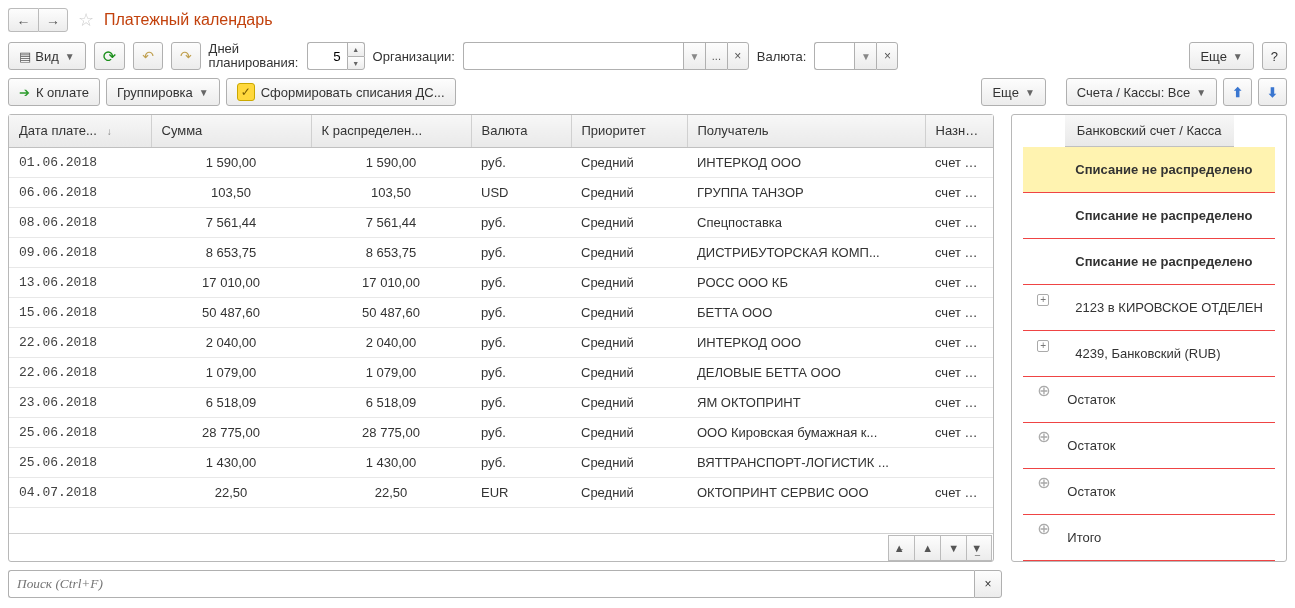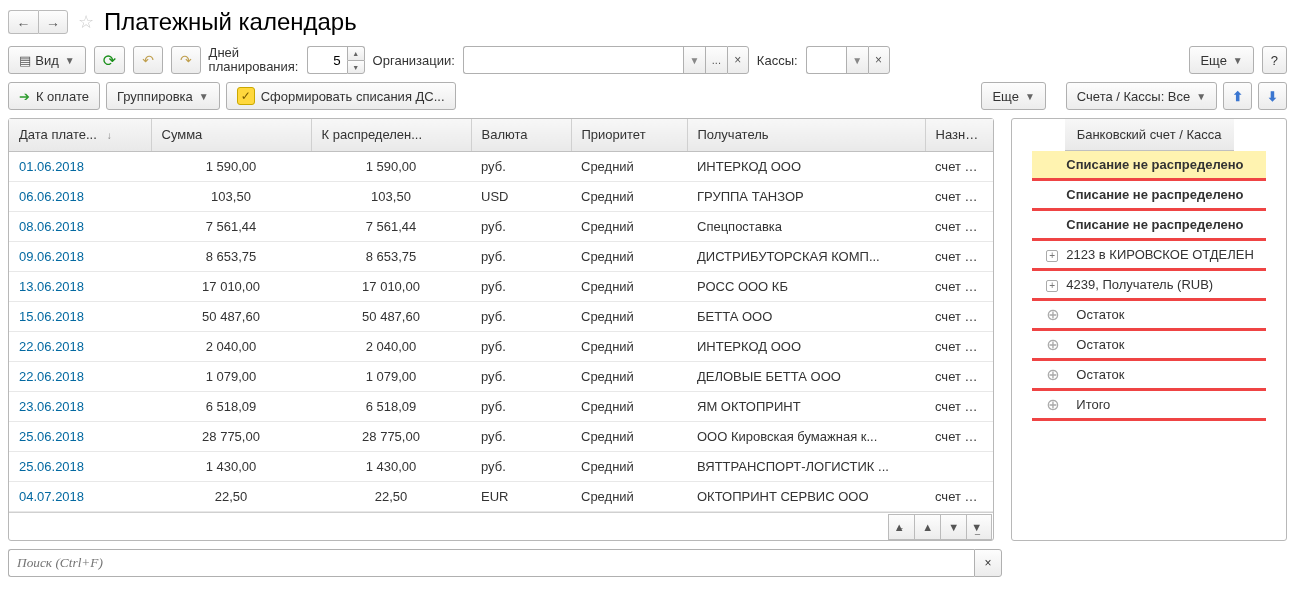--- a/index.html
+++ b/index.html
@@ -6,21 +6,21 @@
   body { font-family: Arial, sans-serif; font-size: 13px; color: #333; background: #fff; width: 1295px; height: 608px; overflow: hidden; }
   .container { padding: 8px; }
 
   
   .navrow { display: flex; align-items: center; gap: 6px; margin-bottom: 10px; }
   .navbtn { width: 30px; height: 24px; border: 1px solid #bbb; background: linear-gradient(#fdfdfd,#ececec); border-radius: 3px; display:flex; align-items:center; justify-content:center; font-size: 14px; color:#555; cursor:pointer; }
   .navgroup { display:flex; }
   .navgroup .navbtn:first-child { border-radius: 3px 0 0 3px; border-right:none; }
   .navgroup .navbtn:last-child { border-radius: 0 3px 3px 0; }
   .star { width:24px; height:24px; display:flex;align-items:center;justify-content:center; font-size:18px; color:#ccc; cursor:pointer; }
-  .title { font-size: 24px; color:#000000; }
+  .title { font-size: 16px; color:#c2410c; }
 
   
   .tb { display:flex; align-items:center; gap:8px; margin-bottom:8px; }
   .btn { height:28px; border:1px solid #b0b0b0; background:linear-gradient(#fdfdfd,#ececec); border-radius:3px; padding: 0 10px; font-size:13px; display:inline-flex; align-items:center; gap:6px; cursor:pointer; color:#333; }
   .btn.icon { padding: 0 8px; }
   .btn .chev { font-size: 10px; color:#666; }
   .drop { display:flex; align-items:center; }
   .drop .sel { height:28px; border:1px solid #b0b0b0; border-right:none; width:220px; border-radius:3px 0 0 3px; background:#fff; padding:0 6px; }
   .drop .tb-chev { width:22px; height:28px; border:1px solid #b0b0b0; border-right:none; background:linear-gradient(#fdfdfd,#ececec); display:flex;align-items:center;justify-content:center;font-size:10px;color:#888;cursor:pointer; }
   .drop .tb-dots { width:22px; height:28px; border:1px solid #b0b0b0; border-right:none; background:linear-gradient(#fdfdfd,#ececec); display:flex;align-items:center;justify-content:center;font-size:11px;color:#555;cursor:pointer; }
@@ -48,35 +48,35 @@
   
   .split { display:flex; gap:17px; }
   .left { width: 994px; border:1px solid #b8b8b8; border-radius:3px; display:flex; flex-direction:column; }
   .right { width: 278px; border:1px solid #b8b8b8; border-radius:3px; display:flex; flex-direction:column;align-items:center; }
 
   
   table { border-collapse: collapse; width: 100%; table-layout: fixed; }
   th { background:linear-gradient(#f7f7f7,#e9e9e9); border-right:1px solid #d0d0d0; border-bottom:1px solid #c0c0c0; height:32px; text-align:left; padding:0 10px; font-weight:normal; color:#333; font-size:13px; white-space:nowrap; overflow:hidden; text-overflow:ellipsis; cursor:pointer; }
   th:last-child { border-right:none; }
   td { border-bottom:1px solid #e8e8e8; height:30px; padding:0 10px; white-space:nowrap; overflow:hidden; text-overflow:ellipsis; font-size:13px; }
-  .col-date { color:#0369a1; }
+  .col-date { color:#404040;font-family:Liberation Mono, monospace; }
   .col-num { text-align:center; }
   .sort-ico { font-size:10px; color:#888; margin-left:10px; }
   .table-foot { height:28px; border-top:1px solid #d0d0d0; display:flex; justify-content:flex-end; }
   .foot-btn { width:26px; height:26px; border:1px solid #bbb; border-right:none; background:linear-gradient(#fdfdfd,#ececec); display:flex;align-items:center;justify-content:center; font-size:11px; color:#555; cursor:pointer; margin-top:1px; }
   .foot-btn:last-child { border-right:1px solid #bbb; margin-right:1px; }
 
   
   .search-row { display:flex; margin-top:8px; }
   .search-row input { flex:1; height:28px; border:1px solid #b0b0b0; border-right:none; padding:0 8px; font-style:italic; color:#999; border-radius:3px 0 0 3px;font-family:Liberation Serif, serif; }
   .search-row .xbtn { width:28px; height:28px; border:1px solid #b0b0b0; background:linear-gradient(#fdfdfd,#ececec); display:flex;align-items:center;justify-content:center; font-size:12px; cursor:pointer; border-radius:0 3px 3px 0; }
 
   
   .rhead { background:linear-gradient(#f7f7f7,#e9e9e9); border-bottom:1px solid #c0c0c0; height:32px; padding:0 12px; display:flex; align-items:center; font-size:13px; cursor:pointer; }
-  .ritem { height:30px; padding:0 12px 0 34px; display:flex; align-items:center; border-bottom:3px solid #ef4444; font-size:13px; position:relative; }
+  .ritem { height:46px; padding:0 12px 0 52px; display:flex; align-items:center; border-bottom:1px solid #ef4444; font-size:13px; position:relative; }
   .ritem.bold { font-weight:bold; }
   .ritem.hl { background:#fff3b0; }
   .ritem .expander { position:absolute; left:14px; top:9px; width:12px; height:12px; border:1px solid #aaa; border-radius:2px; font-size:10px; line-height:10px; text-align:center; color:#777; cursor:pointer; }
   .ritem .expander.dot { border:none; color:#aaa; font-size:16px; line-height:10px; }
   .ritem.indent { padding-left:44px; }
 </style>
 </head>
 <body>
 
 <div class="container">
@@ -113,21 +113,21 @@
         <div>▼</div>
       </div>
     </div>
     <span class="lab">Организации:</span>
     <div class="drop">
       <div class="sel"></div>
       <div class="tb-chev">▼</div>
       <div class="tb-dots">...</div>
       <div class="tb-x">×</div>
     </div>
-    <span class="lab">Кассы:</span>
+    <span class="lab">Валюта:</span>
     <div class="drop">
       <div class="sel narrow"></div>
       <div class="tb-chev">▼</div>
       <div class="tb-x">×</div>
     </div>
     <div class="spacer"></div>
     <div class="btn">
       <span>Еще</span>
       <span class="chev">▼</span>
     </div>
@@ -320,21 +320,21 @@
           </div>
           <div class="ritem bold">
             <span>Списание не распределено</span>
           </div>
           <div class="ritem">
             <span class="expander">+</span>
             <span>2123 в КИРОВСКОЕ ОТДЕЛЕН</span>
           </div>
           <div class="ritem">
             <span class="expander">+</span>
-            <span>4239, Получатель (RUB)</span>
+            <span>4239, Банковский (RUB)</span>
           </div>
           <div class="ritem indent">
             <span class="expander dot">⊕</span>
             <span>Остаток</span>
           </div>
           <div class="ritem indent">
             <span class="expander dot">⊕</span>
             <span>Остаток</span>
           </div>
           <div class="ritem indent">

